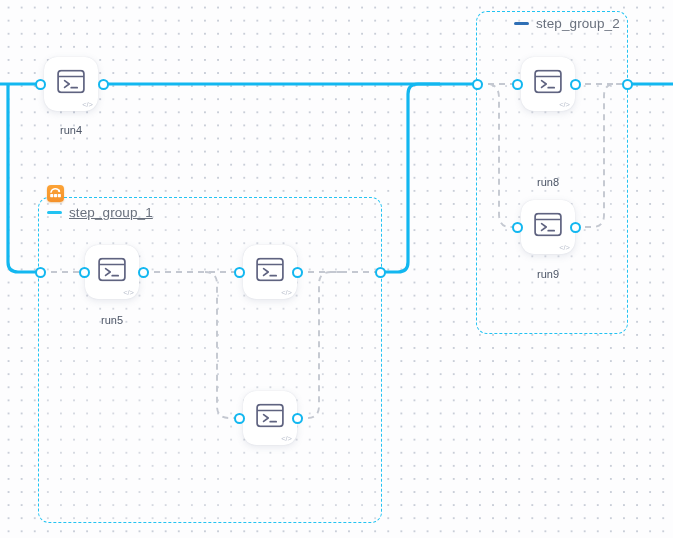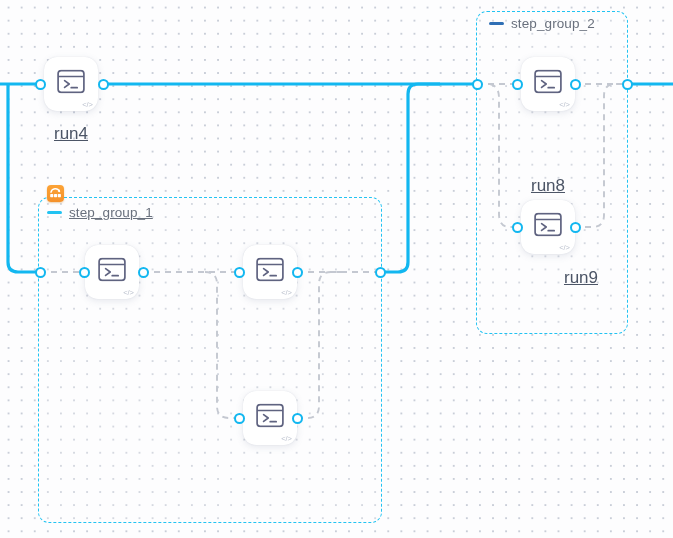--- a/index.html
+++ b/index.html
@@ -59,25 +59,24 @@
     transform:translate(-50%,-52%);
   }
   .node .code-glyph{
     position:absolute;right:5px;bottom:3px;
     font-size:7.5px;color:#b9bfcc;
     font-family:"Liberation Sans", sans-serif;
     line-height:1;
   }
   .node-label{
     position:absolute;
-    font-size:17px;
+    font-size:11px;
     color:#4c5566;
     white-space:nowrap;
     text-align:center;
-    text-decoration:underline;
   }
   
   .port{
     position:absolute;
     width:11px;height:11px;border-radius:50%;
     background:#ffffff;
     border:2.6px solid #12b7f0;
     box-sizing:border-box;
     z-index:6;
   }
@@ -132,21 +131,21 @@
     </svg>
   </div>
 
   <div class="group-label" style="left:47px;top:205px;text-decoration:underline;">
     <span class="group-dash"></span>
     <span>step_group_1</span>
   </div>
 
   <div class="group" style="left:476px;top:11px;width:152px;height:323px;"></div>
 
-  <div class="group-label" style="left:489px;top:16px;">
+  <div class="group-label" style="left:514px;top:16px;">
     <span class="group-dash dark"></span>
     <span>step_group_2</span>
   </div>
 
   <div class="node" style="left:44px;top:57px;">
     <span class="term">
       <svg width="28" height="24" viewBox="0 0 28 24">
         <rect x="1.1" y="1.1" width="25.8" height="21.8" rx="3.2" fill="#ffffff" stroke="#5f6380" stroke-width="1.7"></rect>
         <line x1="1.1" y1="7.0" x2="26.9" y2="7.0" stroke="#5f6380" stroke-width="1.5"></line>
         <path d="M7.6 11.2 L12.2 14.6 L7.6 18.0" stroke="#5f6380" stroke-width="1.7" fill="none" stroke-linecap="round" stroke-linejoin="round"></path>
@@ -166,20 +165,21 @@
         <line x1="1.1" y1="7.0" x2="26.9" y2="7.0" stroke="#5f6380" stroke-width="1.5"></line>
         <path d="M7.6 11.2 L12.2 14.6 L7.6 18.0" stroke="#5f6380" stroke-width="1.7" fill="none" stroke-linecap="round" stroke-linejoin="round"></path>
         <line x1="14.2" y1="18.2" x2="20.2" y2="18.2" stroke="#5f6380" stroke-width="1.7" stroke-linecap="round"></line>
       </svg>
     </span>
     <span class="code-glyph">&lt;/&gt;</span>
   </div>
   <div class="port" style="left:35px;top:267px;"></div>
   <div class="port" style="left:79px;top:267px;"></div>
   <div class="port" style="left:138px;top:267px;"></div>
+  <div class="node-label" style="left:62px;top:314px;width:100px;">run5</div>
 
   <div class="node" style="left:243px;top:245px;">
     <span class="term">
       <svg width="28" height="24" viewBox="0 0 28 24">
         <rect x="1.1" y="1.1" width="25.8" height="21.8" rx="3.2" fill="#ffffff" stroke="#5f6380" stroke-width="1.7"></rect>
         <line x1="1.1" y1="7.0" x2="26.9" y2="7.0" stroke="#5f6380" stroke-width="1.5"></line>
         <path d="M7.6 11.2 L12.2 14.6 L7.6 18.0" stroke="#5f6380" stroke-width="1.7" fill="none" stroke-linecap="round" stroke-linejoin="round"></path>
         <line x1="14.2" y1="18.2" x2="20.2" y2="18.2" stroke="#5f6380" stroke-width="1.7" stroke-linecap="round"></line>
       </svg>
     </span>
@@ -226,15 +226,15 @@
         <rect x="1.1" y="1.1" width="25.8" height="21.8" rx="3.2" fill="#ffffff" stroke="#5f6380" stroke-width="1.7"></rect>
         <line x1="1.1" y1="7.0" x2="26.9" y2="7.0" stroke="#5f6380" stroke-width="1.5"></line>
         <path d="M7.6 11.2 L12.2 14.6 L7.6 18.0" stroke="#5f6380" stroke-width="1.7" fill="none" stroke-linecap="round" stroke-linejoin="round"></path>
         <line x1="14.2" y1="18.2" x2="20.2" y2="18.2" stroke="#5f6380" stroke-width="1.7" stroke-linecap="round"></line>
       </svg>
     </span>
     <span class="code-glyph">&lt;/&gt;</span>
   </div>
   <div class="port" style="left:512px;top:222px;"></div>
   <div class="port" style="left:570px;top:222px;"></div>
-  <div class="node-label" style="left:498px;top:268px;width:100px;text-align:right;">run9</div>
+  <div class="node-label" style="left:498px;top:268px;width:100px;">run9</div>
 
 </div>
 
 </body></html>

